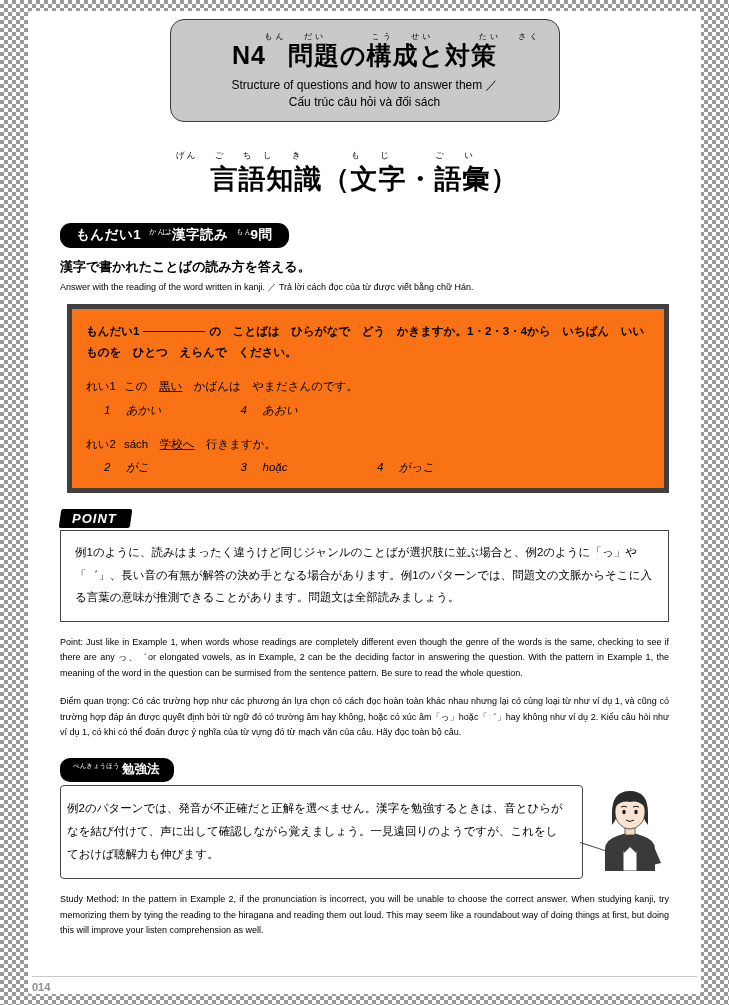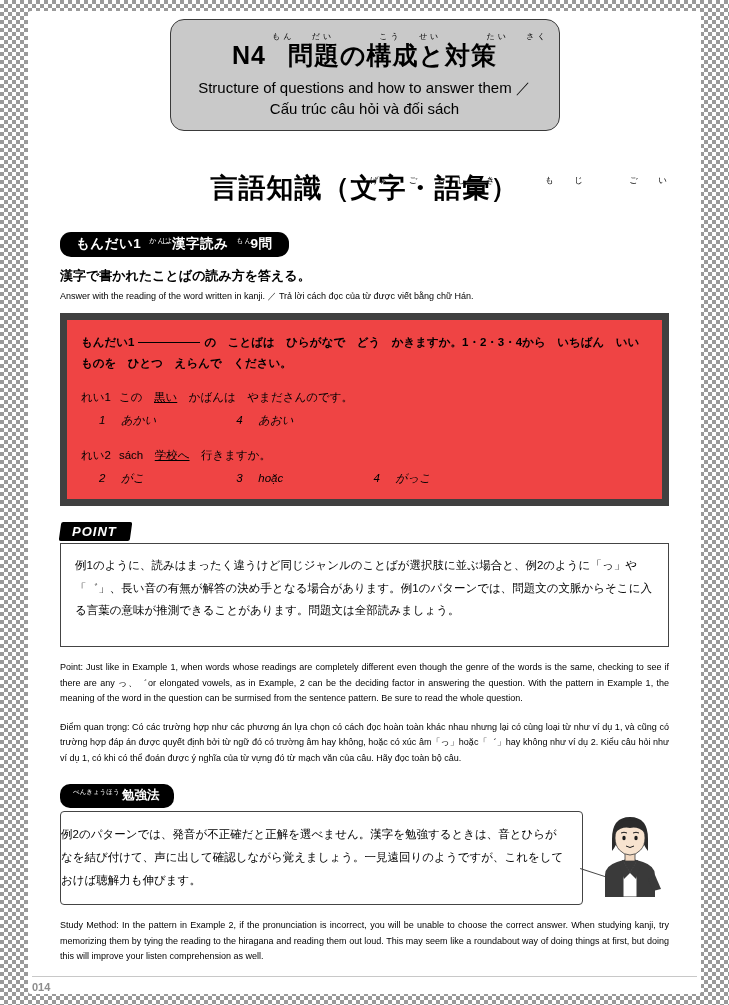--- a/index.html
+++ b/index.html
@@ -64,25 +64,25 @@
     letter-spacing: 1px;
     line-height: 1.1;
     position: relative;
   }
   .ruby-row {
     font-size: 8px;
     letter-spacing: 3px;
     font-weight: normal;
     height: 10px;
     line-height: 10px;
-    text-align: right;
+    text-align: center;
   }
   .ruby-row span { display: inline-block; }
   .title-sub {
-    font-size: 15px;
+    font-size: 12px;
     line-height: 1.45;
     margin-top: 7px;
   }
 
   
   .section-heading {
     text-align: center;
     font-size: 27px;
     font-weight: bold;
     letter-spacing: 1px;
@@ -122,27 +122,28 @@
     margin-top: 10px;
   }
   .trans-line {
     font-size: 9px;
     margin-top: 5px;
     line-height: 1.5;
   }
 
   
   .q-box {
-    border: 7px solid #404040;
-    background: #ef4444;
+    border: 5px solid #404040;
+    background: #f97316;
     margin-top: 9px;
     padding: 12px 14px 10px 14px;
     font-size: 11.5px;
     line-height: 1.85;
     box-sizing: border-box;
+    margin-left: 7px;
   }
   .q-instr { font-weight: bold; }
   .q-instr .blank {
     display: inline-block;
     width: 62px;
     border-bottom: 1px solid #000;
     vertical-align: 3px;
     margin: 0 4px;
   }
   .q-item { margin-top: 13px; }
@@ -173,21 +174,21 @@
     background: #000000;
     padding: 2px 14px 2px 12px;
     margin-top: 16px;
     transform: skewX(-8deg);
     border-radius: 2px;
   }
   .banner span { display: inline-block; transform: skewX(8deg); }
 
   .point-box {
     border: 1px solid #444;
-    padding: 10px 14px 25px 14px;
+    padding: 10px 14px 12px 14px;
     font-size: 11.5px;
     line-height: 1.95;
     margin-top: 2px;
   }
 
   .para {
     font-size: 9px;
     line-height: 1.72;
     margin-top: 13px;
     text-align: justify;
@@ -216,21 +217,21 @@
   .speech-row {
     display: flex;
     align-items: flex-start;
     margin-top: 3px;
   }
   .speech-bubble {
     position: relative;
     flex: 1;
     border: 1px solid #444;
     border-radius: 4px;
-    padding: 11px 14px 12px 0;
+    padding: 11px 14px 12px 6px;
     font-size: 11.5px;
     line-height: 2.0;
     box-sizing: border-box;
   }
   .speech-bubble::after {
     content: "";
     position: absolute;
     right: -34px;
     top: 34px;
     width: 36px;
@@ -285,21 +286,21 @@
       <span>N4</span>
       <span style="display:inline-block;width:14px;"></span><span>問題の構成と対策</span>
     </div>
     <div class="title-sub">Structure of questions and how to answer them ／</div>
     <div class="title-sub" style="margin-top:0;">Cấu trúc câu hỏi và đối sách</div>
   </div>
 
   
   <div class="section-heading">
     <div class="ruby-row">
-      <span style="margin-left:-78px;margin-top:16px;">げん</span>
+      <span style="margin-left:-78px;">げん</span>
       <span style="margin-left:13px;">ご</span>
       <span style="margin-left:13px;">ち</span>
       <span style="margin-left:5px;">し</span>
       <span style="margin-left:14px;">き</span>
       <span style="margin-left:44px;">も</span>
       <span style="margin-left:14px;">じ</span>
       <span style="margin-left:40px;">ご</span>
       <span style="margin-left:14px;">い</span>
     </div>
     <div>言語知識（文字・語彙）</div>

